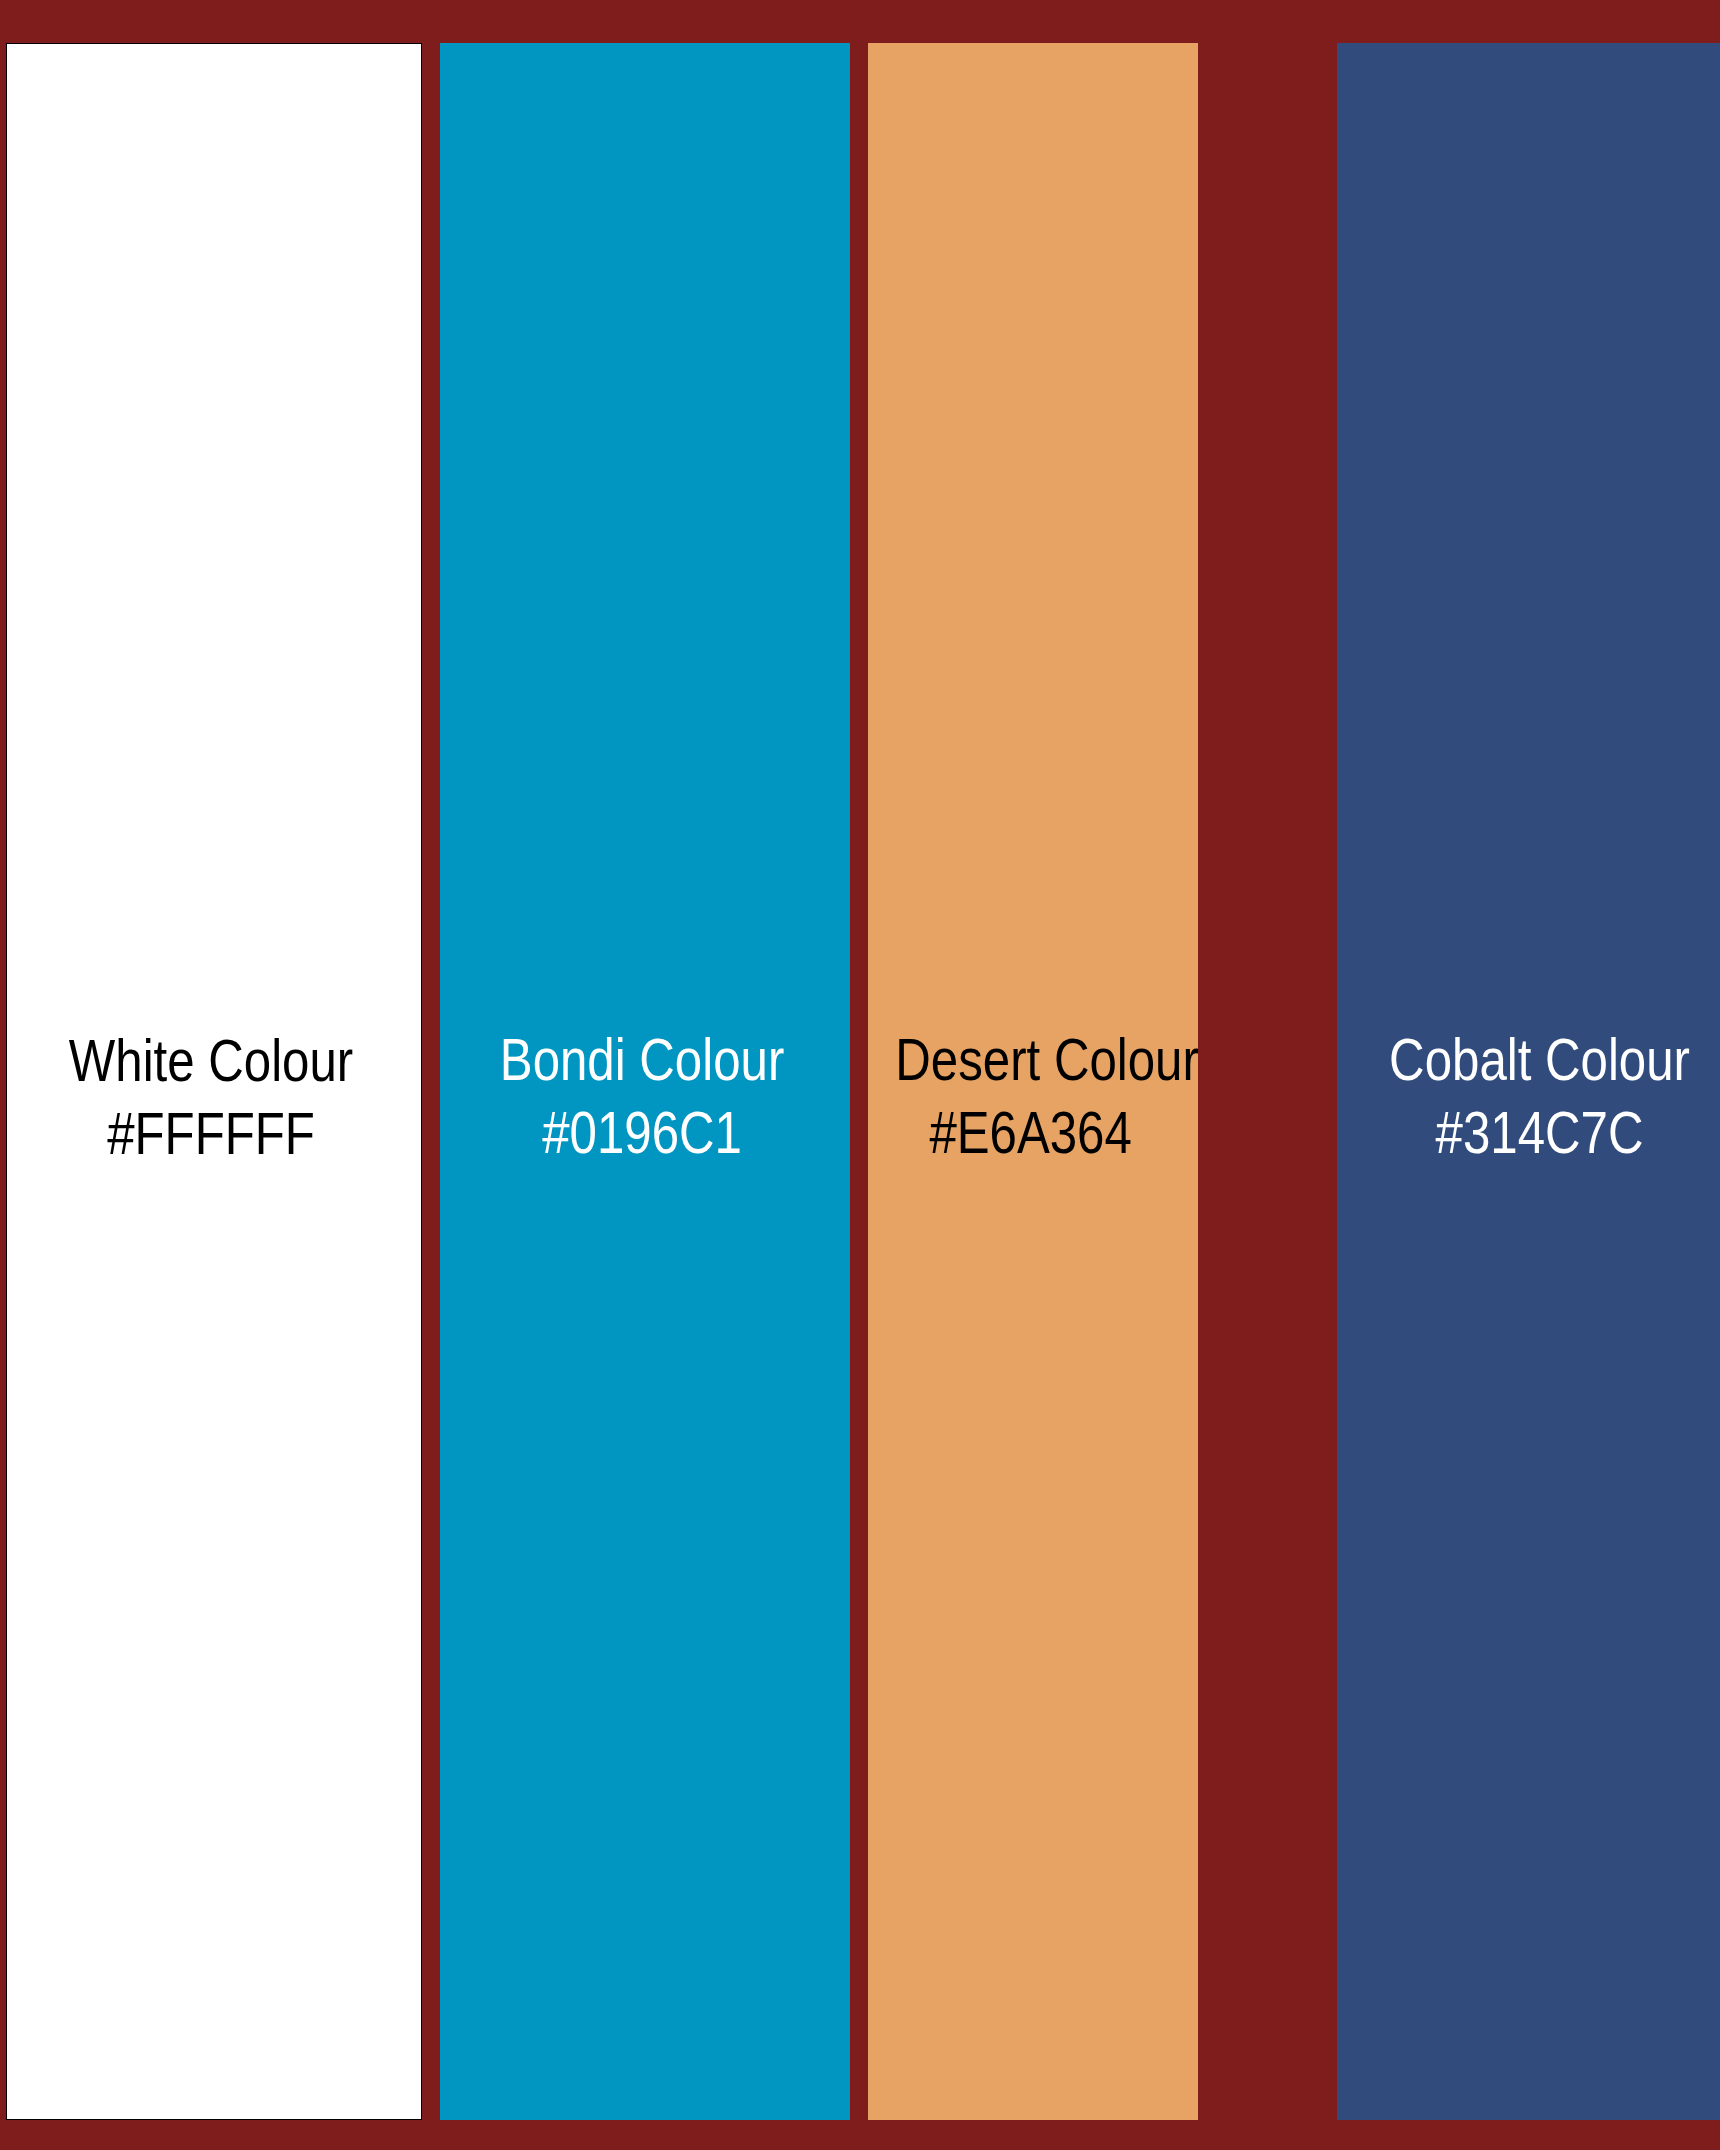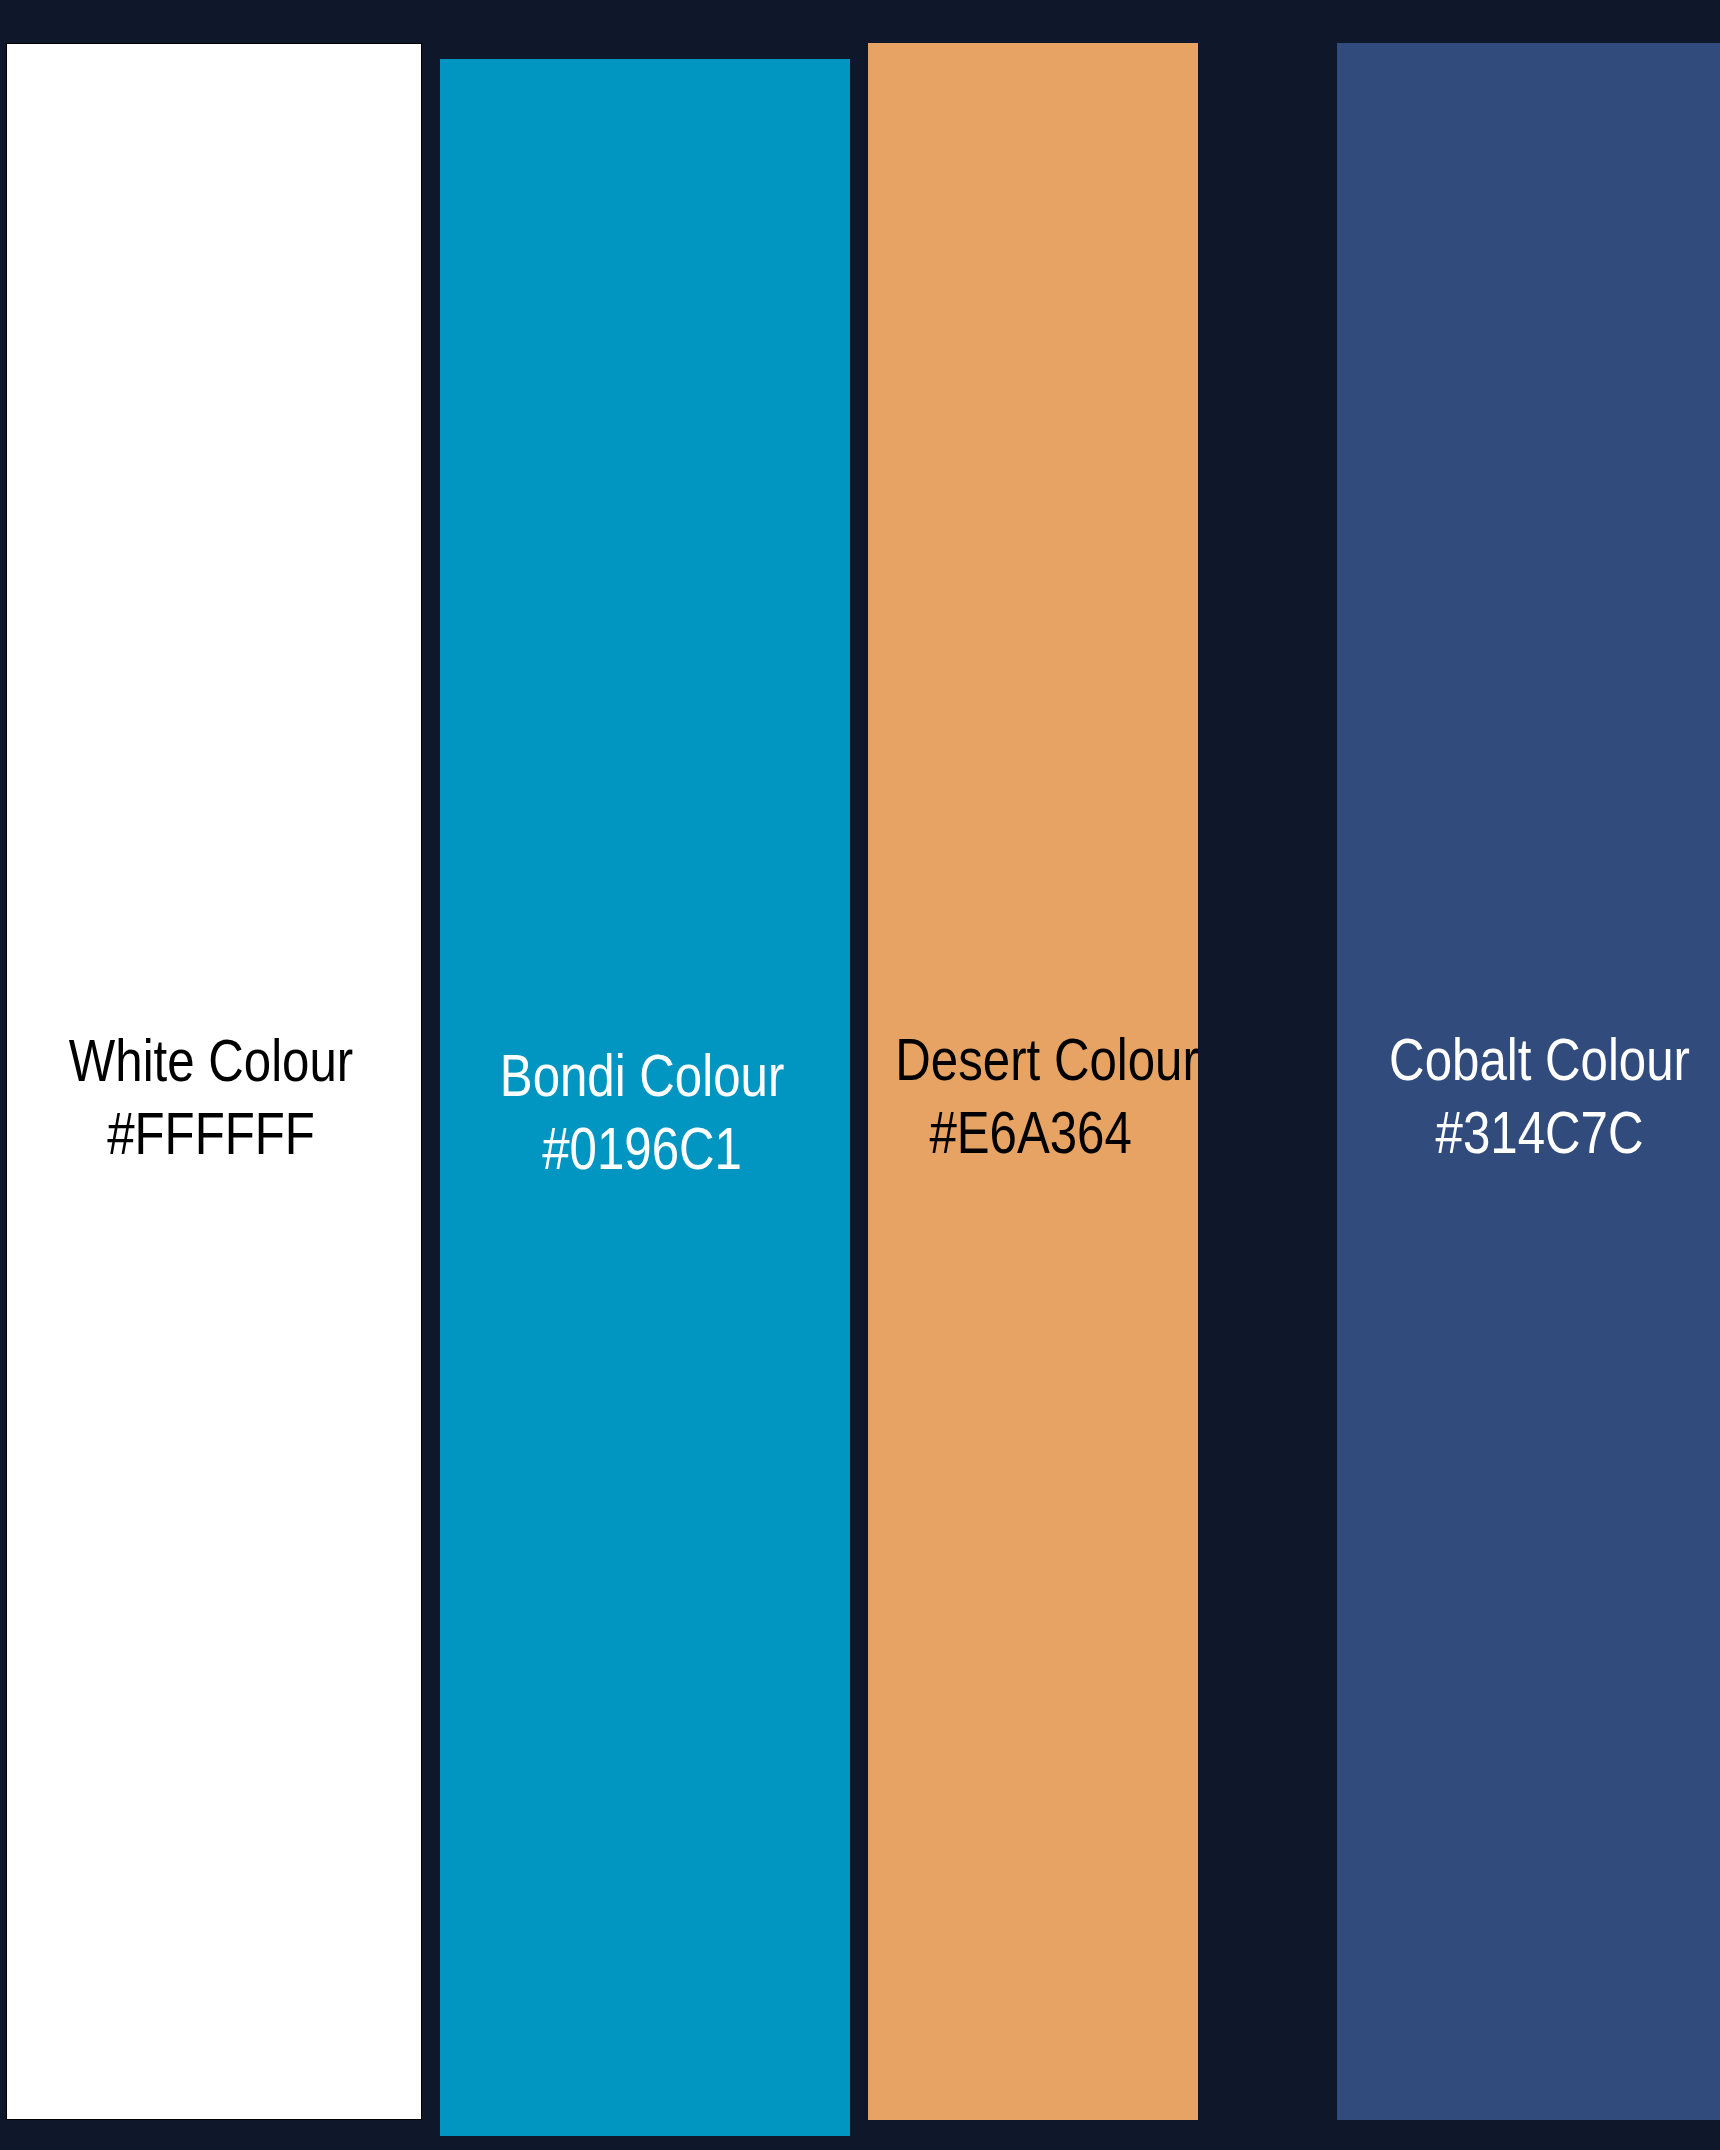--- a/index.html
+++ b/index.html
@@ -67,30 +67,30 @@
     display: block;
   }
 
   
   .ink-dark  { color: #000000; }
   .ink-light { color: #FFFFFF; }
 </style>
 </head>
 <body>
 
-<div id="palette-board" style="background: #0f172a;">
+<div id="palette-board" style="background: #7f1d1d;">
 
   <div class="swatch swatch--white" style="background: rgb(255, 255, 255); border-color: rgb(0, 0, 0);">
     <div class="swatch-caption ink-dark" style="color: rgb(0, 0, 0);">
       <span class="caption-line">White Colour</span>
       <span class="caption-line">#FFFFFF</span>
     </div>
   </div>
 
-  <div class="swatch swatch--bondi" style="background: rgb(1, 150, 193); margin-top: 16px;">
+  <div class="swatch swatch--bondi" style="background: rgb(1, 150, 193);">
     <div class="swatch-caption ink-light" style="color: rgb(255, 255, 255);">
       <span class="caption-line">Bondi Colour</span>
       <span class="caption-line">#0196C1</span>
     </div>
   </div>
 
   <div class="swatch swatch--desert" style="background: rgb(230, 163, 100);">
     <div class="swatch-caption ink-dark" style="color: rgb(0, 0, 0);">
       <span class="caption-line">Desert Colour</span>
       <span class="caption-line">#E6A364</span>

